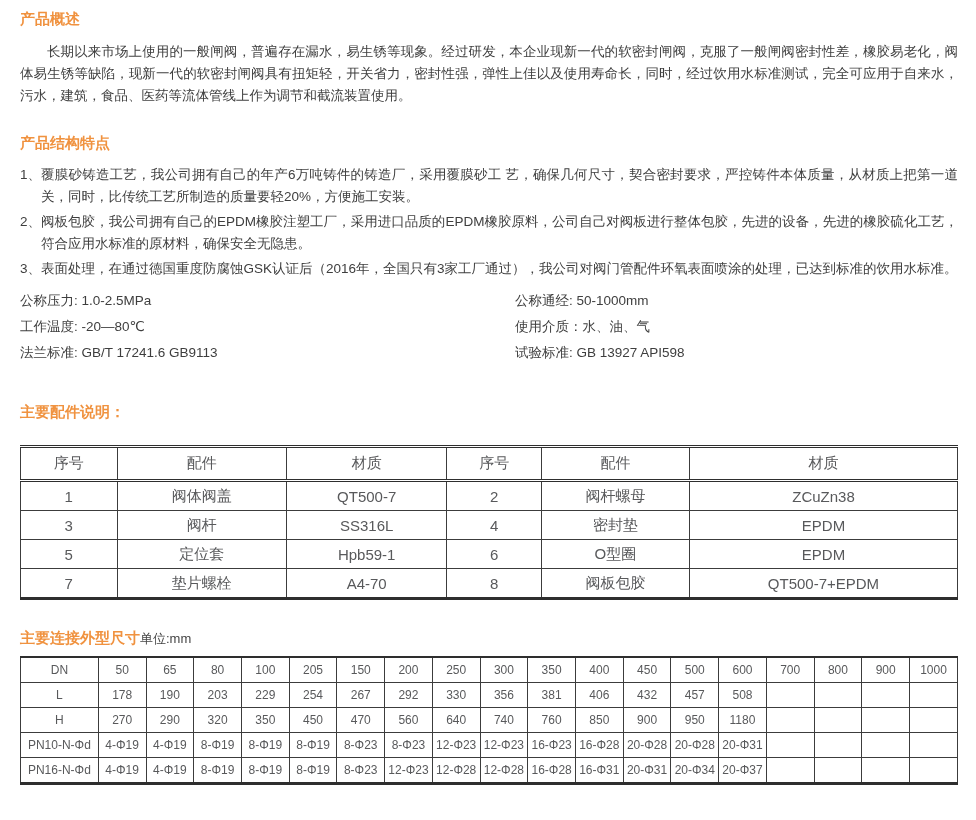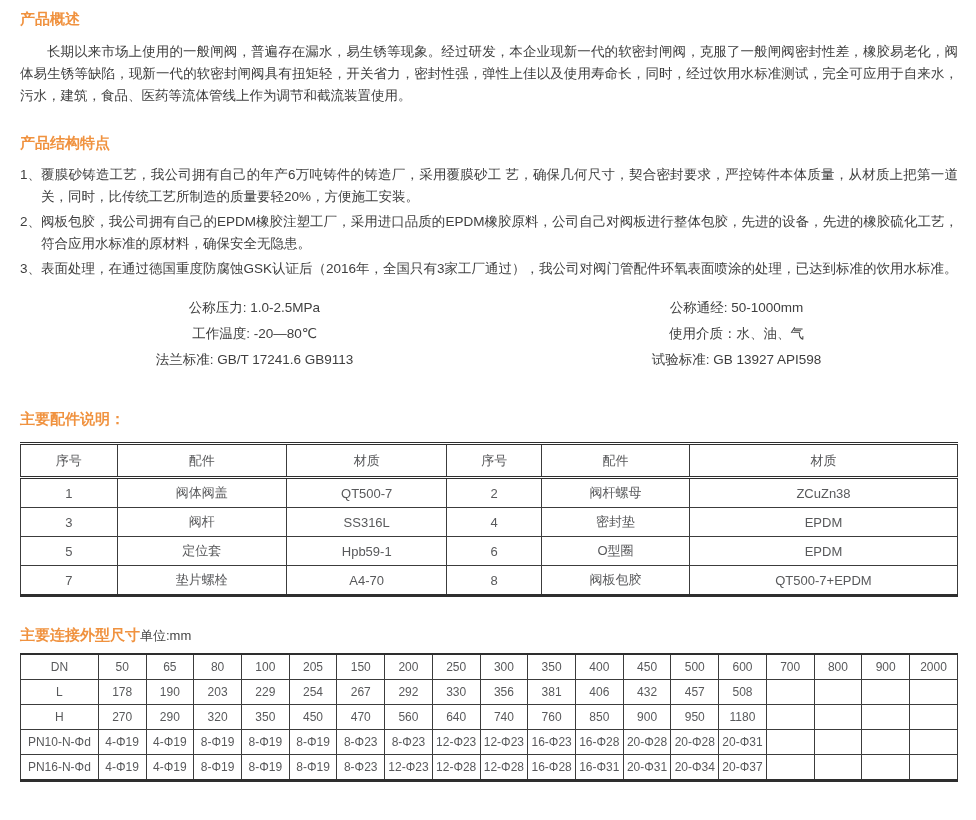--- a/index.html
+++ b/index.html
@@ -19,27 +19,27 @@
   .para{
     font-size:13.5px;line-height:22px;margin:13px 0 0 0;
     text-align:justify;text-indent:2em;color:#3e3e3e;
   }
 
   .features{margin-top:12px;font-size:13.5px;color:#3e3e3e;}
   .feature-item{display:flex;line-height:22px;margin-bottom:3px;}
   .feature-num{flex:0 0 auto;white-space:nowrap;}
   .feature-text{flex:1 1 auto;text-align:justify;}
 
-  .params{display:flex;margin-top:15px;font-size:13.5px;color:#3e3e3e;text-align:center;}
+  .params{display:flex;margin-top:8px;font-size:13.5px;color:#3e3e3e;}
   .pcol{width:50%;box-sizing:border-box;}
   .pcol-right{padding-left:26px;}
   .pline{line-height:26px;}
 
   table{border-collapse:collapse;width:100%;table-layout:fixed;color:#58595B;}
-  .acc-table{margin-top:14px;font-size:13px;
+  .acc-table{margin-top:24px;font-size:15px;
     border-top:3px double #2e2e2e;border-bottom:3px solid #2e2e2e;}
   .acc-table th,.acc-table td{
     border:1px solid #3c3c3c;text-align:center;font-weight:normal;
     padding:0 2px;overflow:hidden;white-space:nowrap;}
   .acc-table th{height:31px;border-bottom:3px double #2e2e2e;}
   .acc-table td{height:28px;}
 
   .dim-head{margin-top:29px;display:flex;align-items:flex-end;}
   .unit-label{font-size:13px;color:#444444;line-height:16px;}
   .dim-table{margin-top:9px;font-size:12px;
@@ -175,21 +175,21 @@
           <td>250</td>
           <td>300</td>
           <td>350</td>
           <td>400</td>
           <td>450</td>
           <td>500</td>
           <td>600</td>
           <td>700</td>
           <td>800</td>
           <td>900</td>
-          <td>2000</td>
+          <td>1000</td>
         </tr>
         <tr>
           <td>L</td>
           <td>178</td>
           <td>190</td>
           <td>203</td>
           <td>229</td>
           <td>254</td>
           <td>267</td>
           <td>292</td>

